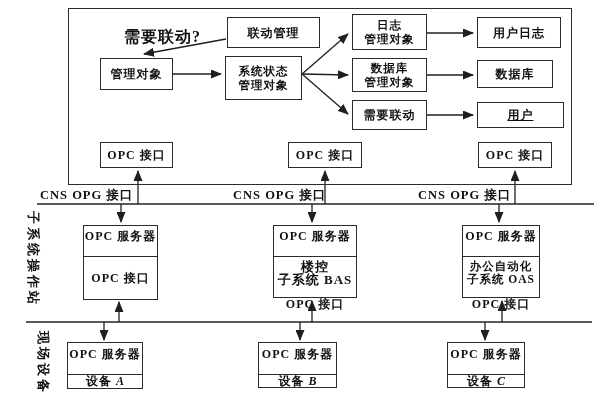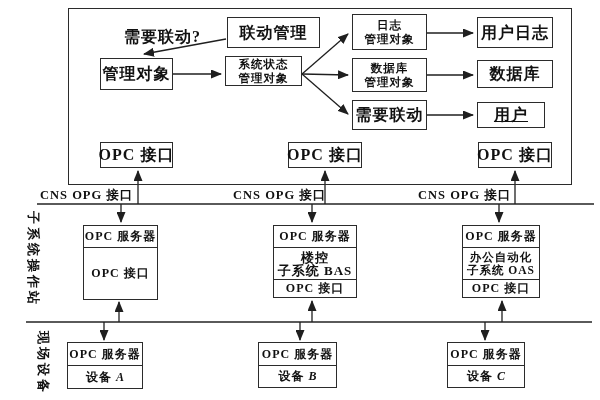--- a/index.html
+++ b/index.html
@@ -4,32 +4,32 @@
 <style>
   html,body{margin:0;padding:0;background:#fff;}
   #stage{
     position:relative;width:600px;height:400px;background:#ffffff;
     font-family:"Liberation Serif","DejaVu Serif",serif;
     color:#111;overflow:hidden;
   }
   .box{
     position:absolute;border:1px solid #2b2b2b;background:#fff;
     display:flex;flex-direction:column;align-items:center;justify-content:center;
-    font-size:16px;font-weight:bold;line-height:14px;text-align:center;
+    font-size:12px;font-weight:bold;line-height:14px;text-align:center;
     letter-spacing:1px;box-sizing:border-box;
   }
   .box .ln{display:block;white-space:nowrap;}
   .plain{position:absolute;font-size:12px;font-weight:bold;letter-spacing:1px;white-space:nowrap;}
   #platform-border{
     position:absolute;left:68px;top:8px;width:504px;height:177px;
     border:1.5px solid #2b2b2b;box-sizing:border-box;background:transparent;
   }
   .stack{
     position:absolute;border:1px solid #2b2b2b;background:#fff;
-    display:flex;flex-direction:column;box-sizing:border-box;
+    display:flex;flex-direction:column;box-sizing:border-box;gap:9px;
   }
   .stack .row{
     display:flex;flex-direction:column;align-items:center;justify-content:center;
     font-size:12px;font-weight:bold;letter-spacing:1px;line-height:13px;
     border-top:1px solid #2b2b2b;flex:0 0 auto;text-align:center;white-space:nowrap;
   }
   .stack .row:first-child{border-top:none;}
   .rot{
     position:absolute;font-size:13px;font-weight:bold;letter-spacing:3px;
     text-align:center;transform:rotate(90deg);transform-origin:50% 50%;
@@ -85,48 +85,48 @@
   <div class="plain" style="left:124px;top:27px;font-size:16px;">需要联动?</div>
 
   <div class="box" style="left:227px;top:17px;width:93px;height:31px;">
     <span class="ln">联动管理</span>
   </div>
 
   <div class="box" style="left:100px;top:58px;width:73px;height:32px;">
     <span class="ln">管理对象</span>
   </div>
 
-  <div class="box" style="left:225px;top:56px;width:77px;height:30px;font-size:11.5px;">
+  <div class="box" style="left:225px;top:56px;width:77px;height:44px;font-size:11.5px;">
     <span class="ln">系统状态</span>
     <span class="ln">管理对象</span>
   </div>
 
   <div class="box" style="left:352px;top:14px;width:75px;height:36px;font-size:11.5px;">
     <span class="ln">日志</span>
     <span class="ln">管理对象</span>
   </div>
 
-  <div class="box" style="left:477px;top:17px;width:76px;height:31px;">
+  <div class="box" style="left:477px;top:17px;width:84px;height:31px;">
     <span class="ln">用户日志</span>
   </div>
 
   <div class="box" style="left:352px;top:58px;width:75px;height:34px;font-size:11.5px;">
     <span class="ln">数据库</span>
     <span class="ln">管理对象</span>
   </div>
 
   <div class="box" style="left:477px;top:60px;width:76px;height:28px;">
     <span class="ln">数据库</span>
   </div>
 
   <div class="box" style="left:352px;top:100px;width:75px;height:30px;">
     <span class="ln">需要联动</span>
   </div>
 
-  <div class="box" style="left:477px;top:102px;width:68px;height:26px;text-decoration:underline;">
+  <div class="box" style="left:477px;top:102px;width:87px;height:26px;text-decoration:underline;">
     <span class="ln">用户</span>
   </div>
 
   <div class="plain" style="left:145px;top:110px;width:110px;text-align:center;line-height:14px;">
   </div>
 
   <div class="box" style="left:100px;top:142px;width:73px;height:26px;">
     <span class="ln">OPC 接口</span>
   </div>
   <div class="box" style="left:288px;top:142px;width:74px;height:26px;">

